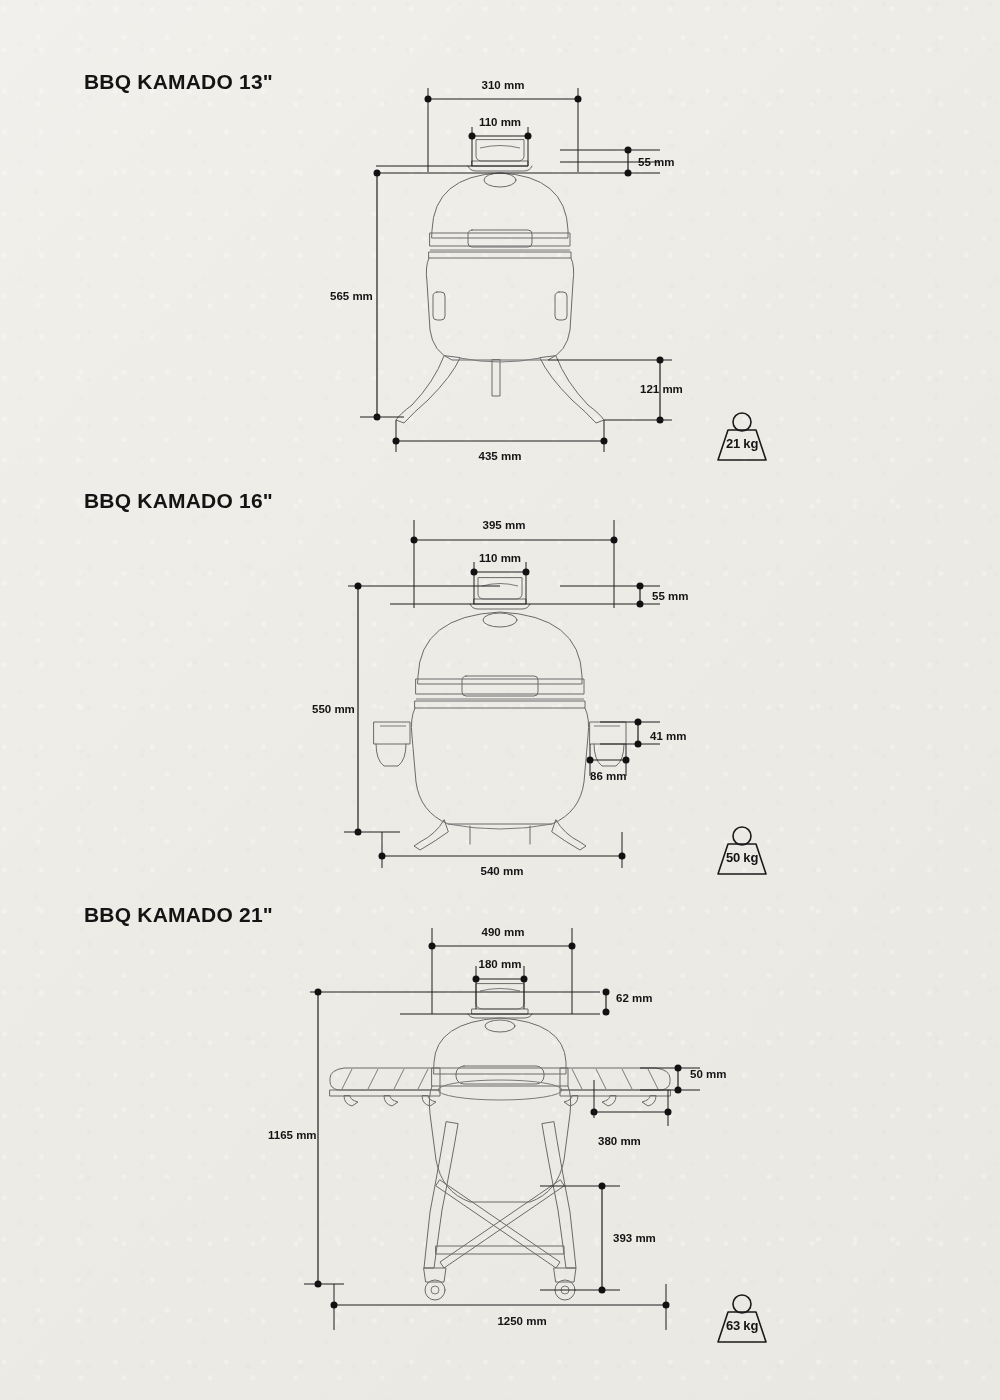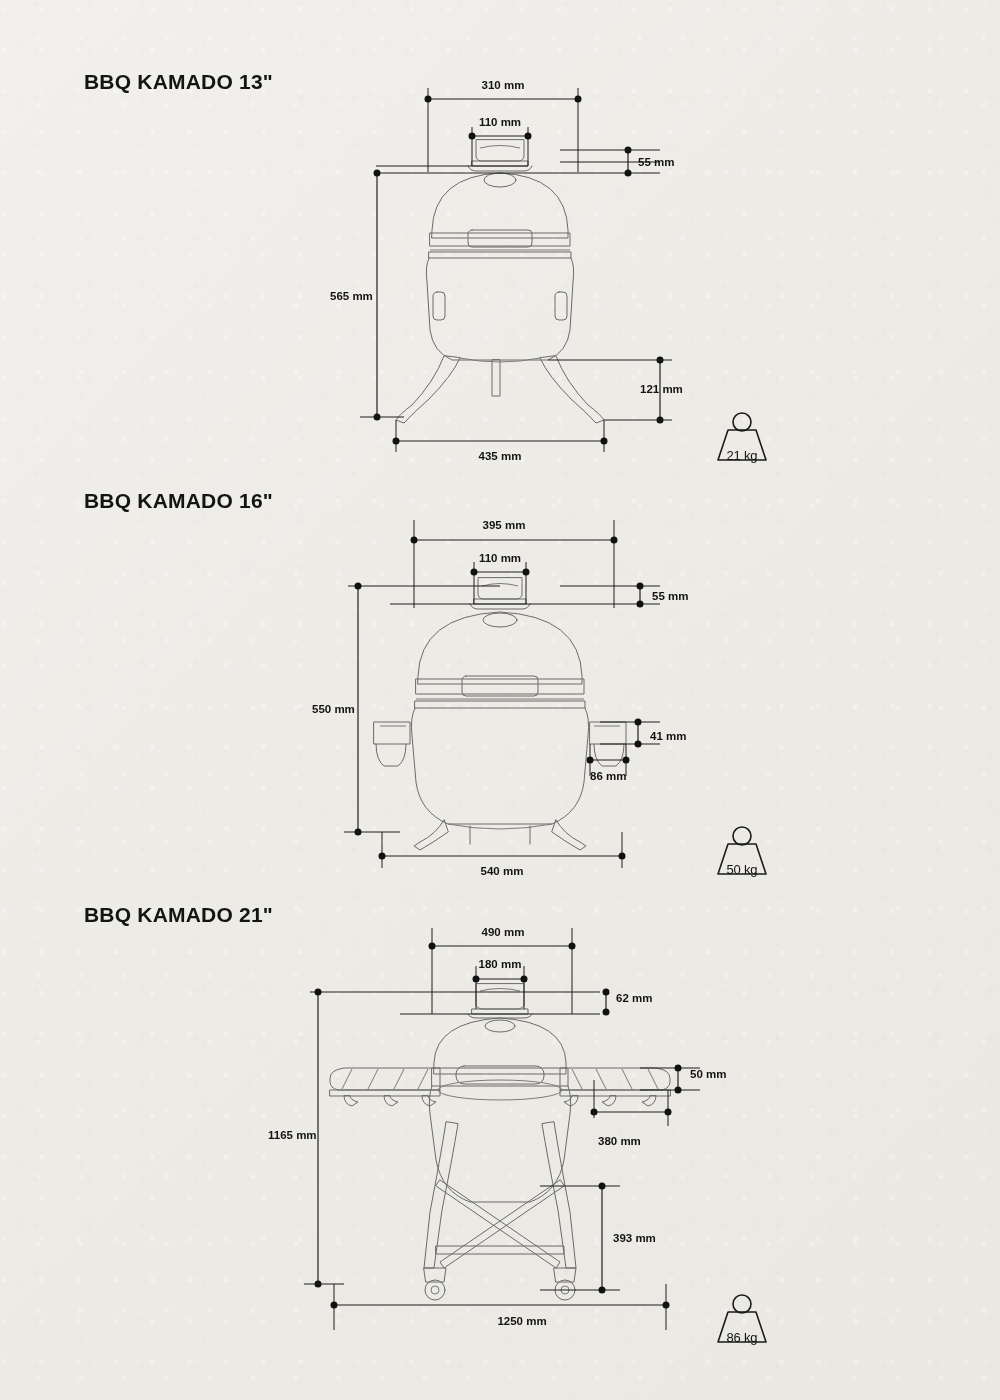--- a/index.html
+++ b/index.html
@@ -47,24 +47,24 @@
   .dwg { position: absolute; left: 0; top: 0; }
 
   .wbadge {
     position: absolute;
     width: 72px;
     height: 60px;
   }
   .wbadge .lbl {
     position: absolute;
     left: 0; right: 0;
-    top: 40px;
+    top: 28px;
     text-align: center;
     font-size: 13px;
-    font-weight: 400;
+    font-weight: 700;
     color: #141414;
     letter-spacing: -.2px;
   }
   .w13 { left: 706px; top: 408px; }
   .w16 { left: 706px; top: 822px; }
   .w21 { left: 706px; top: 1290px; }
 </style>
 </head>
 <body>
 
@@ -362,14 +362,14 @@
     <path d="M22 22 L50 22 L60 52 L12 52 Z" fill="none" stroke="#1a1a1a" stroke-width="1.6" stroke-linejoin="round"></path>
   </svg>
   <div class="lbl">50 kg</div>
 </div>
 
 <div class="wbadge w21">
   <svg width="72" height="60">
     <circle cx="36" cy="14" r="9" fill="none" stroke="#1a1a1a" stroke-width="1.6"></circle>
     <path d="M22 22 L50 22 L60 52 L12 52 Z" fill="none" stroke="#1a1a1a" stroke-width="1.6" stroke-linejoin="round"></path>
   </svg>
-  <div class="lbl">86 kg</div>
+  <div class="lbl">63 kg</div>
 </div>
 
 </body></html>

